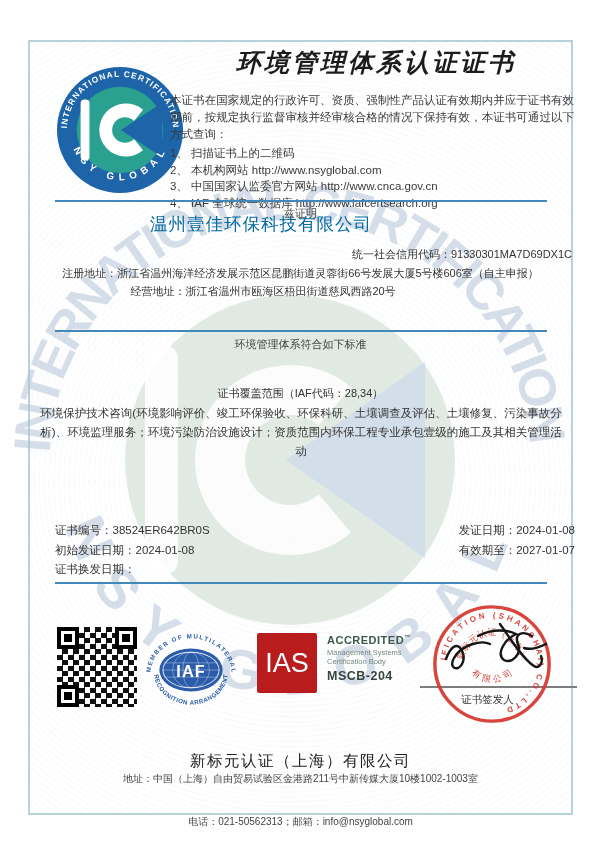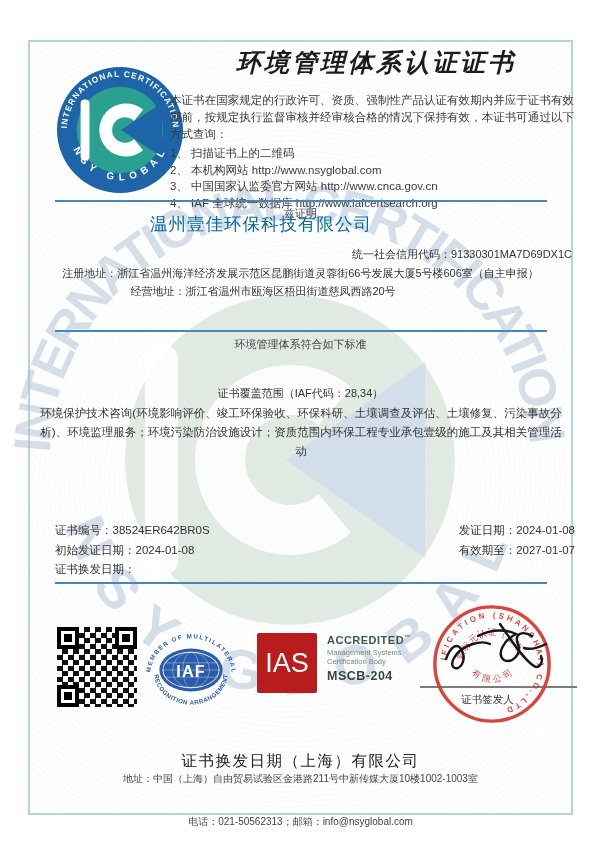--- a/index.html
+++ b/index.html
@@ -199,18 +199,18 @@
         <path d="M 8,45 C 18,18 30,40 24,50 C 20,58 10,54 16,44 C 24,30 44,26 52,30"></path>
         <path d="M 40,22 C 55,14 70,16 78,20 C 66,26 58,40 66,46 C 74,50 84,40 80,30 C 76,20 84,16 94,22"></path>
         <path d="M 62,10 C 72,24 84,44 96,52 C 100,55 106,50 103,42"></path>
         <path d="M 86,34 C 92,36 100,34 108,30"></path>
       </g>
     </svg>
 
     <div class="abs sig-line"></div>
     <div class="abs signer">证书签发人</div>
 
-    <div class="abs ctr foot-co">证书换发日期（上海）有限公司</div>
+    <div class="abs ctr foot-co">新标元认证（上海）有限公司</div>
     <div class="abs ctr foot-ad">地址：中国（上海）自由贸易试验区金港路211号中新传媒大厦10楼1002-1003室</div>
     <div class="abs ctr foot-ct">电话：021-50562313；邮箱：info@nsyglobal.com</div>
 
   </div>
 </div>
 
 </body></html>

